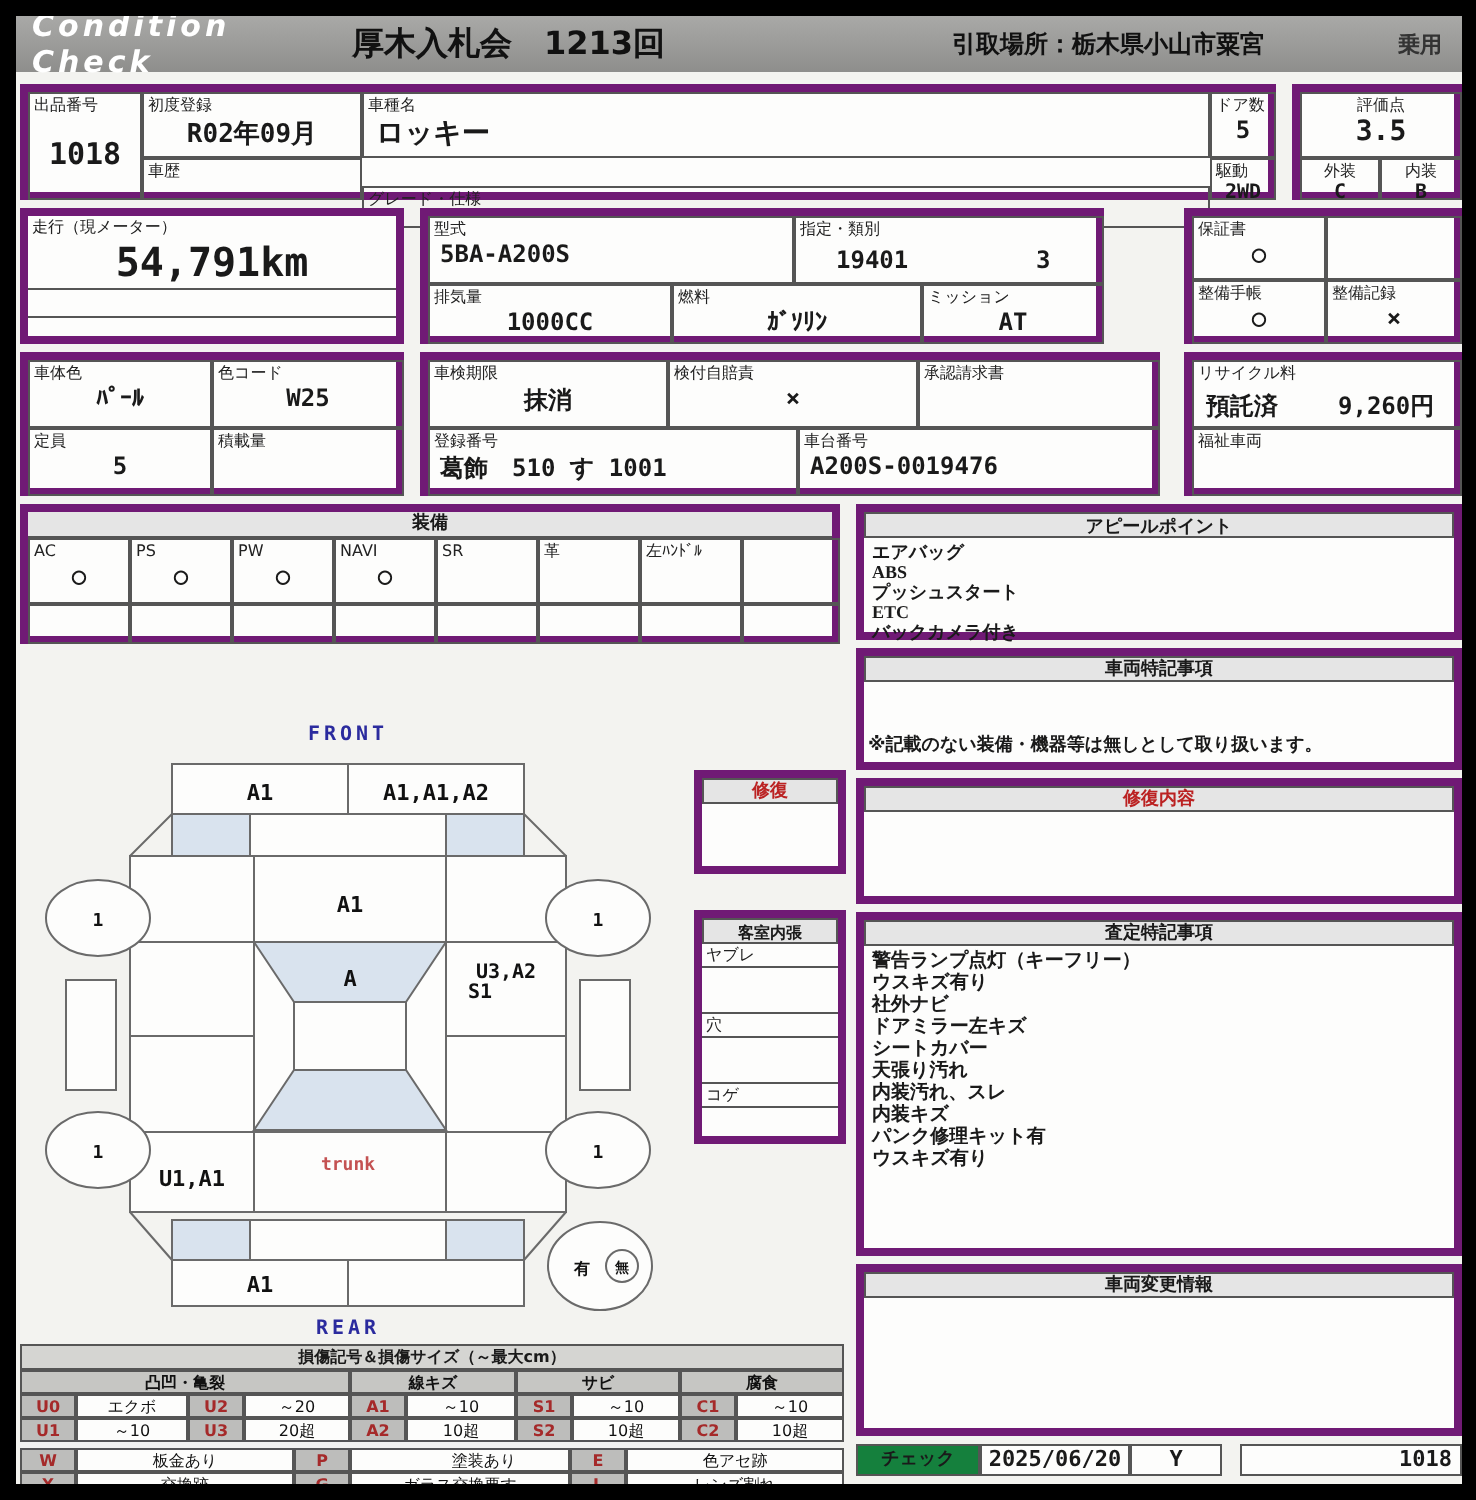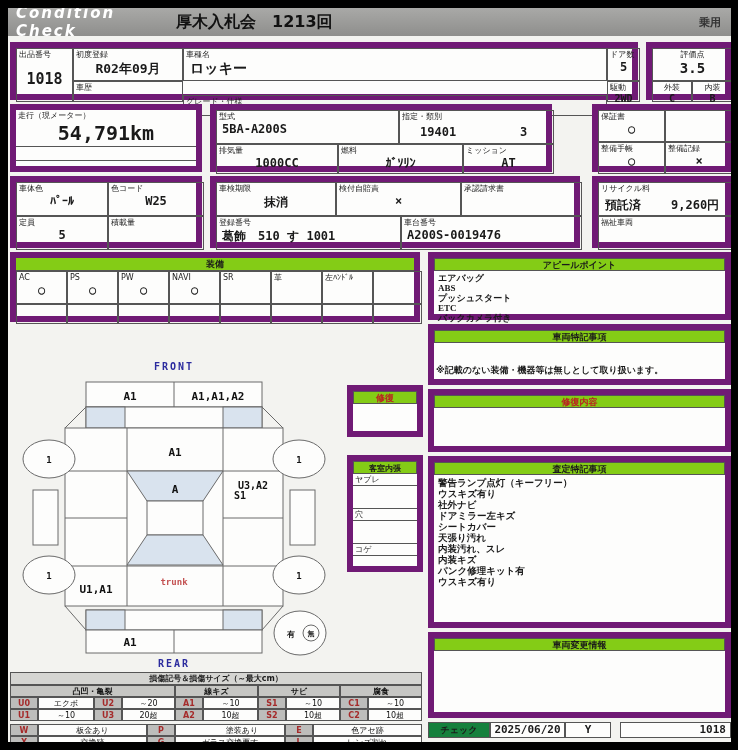--- a/index.html
+++ b/index.html
@@ -8,45 +8,46 @@
   .paper{position:absolute;left:8px;top:36px;width:723px;height:706px;background:#f3f3f0;}
   .abs{position:absolute;}
   
   .topbar{position:absolute;left:8px;top:8px;width:723px;height:28px;
           background:linear-gradient(#a9a9a7,#8e8e8c);display:flex;align-items:center;}
   .brand{font-style:italic;font-weight:bold;color:#fff;font-size:15px;letter-spacing:2px;padding-left:8px;width:160px;}
   .auct{font-weight:bold;color:#111;font-size:16px;width:300px;}
   .pickup{font-weight:bold;color:#111;font-size:12px;width:200px;}
   .usage{font-weight:bold;color:#333;font-size:11px;margin-left:auto;padding-right:10px;}
   
-  .box{position:absolute;border:6px solid #701a75;background:#fdfdfc;box-sizing:border-box;}
+  .box{position:absolute;border:4px solid #701a75;background:#fdfdfc;box-sizing:border-box;}
   .cell{position:absolute;box-sizing:border-box;border:1px solid #555;}
   .lbl{font-size:8px;color:#222;padding:1px 2px;line-height:9px;white-space:nowrap;}
   .val{font-family:"DejaVu Sans Mono",monospace;font-weight:bold;font-size:12px;text-align:center;}
   .vbig{font-size:15px;}
-  .secbar{background:#84cc16;border:1px solid #555;font-size:9px;font-weight:bold;
+  .secbar{background:#e5e5e5;border:1px solid #555;font-size:9px;font-weight:bold;
           text-align:center;line-height:13px;height:13px;box-sizing:border-box;}
   .red{color:#b22;}
   .list{font-size:10px;font-weight:bold;line-height:12px;padding:2px 4px;}
   .lgrow{display:flex;}
   .lgc{box-sizing:border-box;border:1px solid #555;background:#bdbdbb;color:#a52a2a;
        font-weight:bold;font-size:8px;text-align:center;line-height:11px;height:12px;}
   .lgv{box-sizing:border-box;border:1px solid #555;background:#fdfdfc;color:#111;
        font-size:8px;text-align:center;line-height:11px;height:12px;}
   svg text{font-family:"DejaVu Sans Mono",monospace;font-weight:bold;}
 </style>
 </head>
 <body>
 
 <div id="sheet">
   <div class="paper"></div>
 
   <div class="topbar">
     <div class="brand">Condition  Check</div>
     <div class="auct">厚木入札会　1213回</div>
+    <div class="pickup">引取場所：栃木県小山市粟宮</div>
     <div class="usage">乗用</div>
   </div>
 
   <div class="box" style="left:10px;top:42px;width:628px;height:58px;">
     <div class="cell" style="left:0;top:0;width:57px;height:54px;">
       <div class="lbl">出品番号</div>
       <div class="val vbig" style="margin-top:10px;">1018</div>
     </div>
     <div class="cell" style="left:57px;top:0;width:110px;height:33px;">
       <div class="lbl">初度登録</div>

